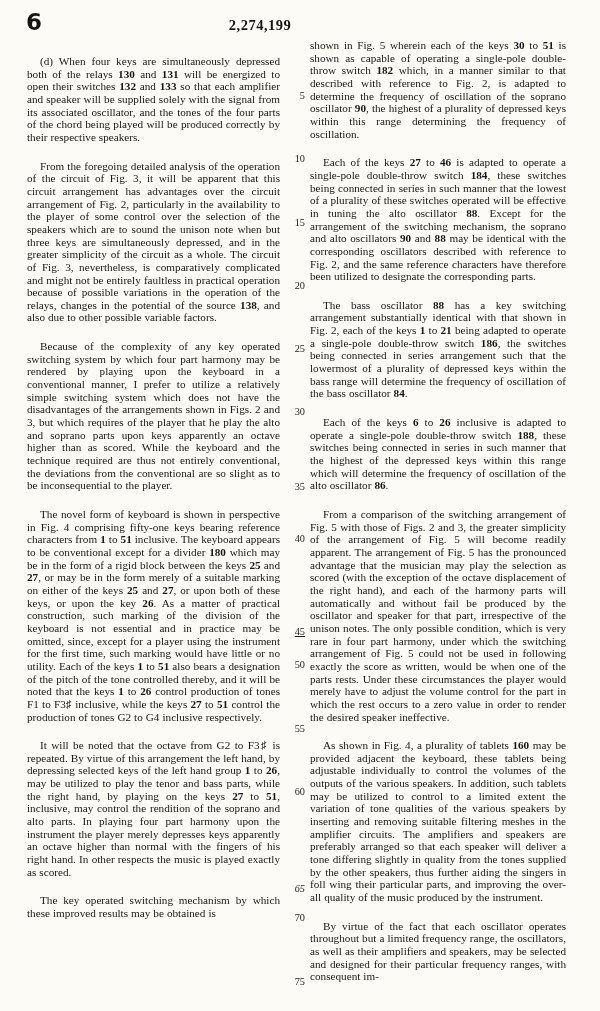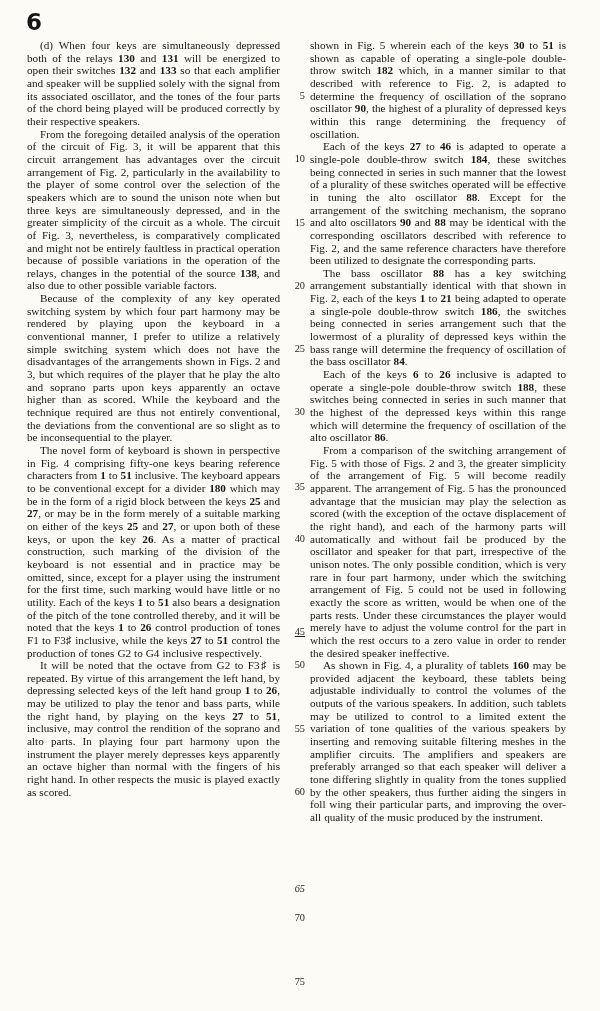--- a/index.html
+++ b/index.html
@@ -26,44 +26,46 @@
   }
   .col {
     position:absolute; top:39px;
     text-align:justify;
     font-size:11.2px; line-height:12.65px;
     word-spacing:0.2px;
   }
   .col-left  { left:27px;  width:253px; }
   .col-right { left:310px; width:256px; }
   .para { margin:0; }
-  .para.indent { text-indent:13px; }
+  .para.indent { text-indent:13px;margin-top:16px; }
   .para b { font-weight:bold; }
   .gutter {
     position:absolute; left:281px; top:0; width:24px; height:100%;
   }
   .line-no {
     position:absolute; right:0; width:24px;
     text-align:right;
     font-size:10.3px; line-height:12.65px;
     color:#1d1d1d;
   }
 </style>
 </head>
 <body>
 
 <div class="page">
   <div class="page-number">6</div>
+  <div class="patent-number">2,274,199</div>
 
   <div class="col col-left" id="col-left">
       <p class="para indent">(d) When four keys are simultaneously depressed both of the relays <b>130</b> and <b>131</b> will be energized to open their switches <b>132</b> and <b>133</b> so that each amplifier and speaker will be supplied solely with the signal from its associated oscillator, and the tones of the four parts of the chord being played will be produced correctly by their respective speakers.</p>
       <p class="para indent">From the foregoing detailed analysis of the operation of the circuit of Fig. 3, it will be apparent that this circuit arrangement has advantages over the circuit arrangement of Fig. 2, particularly in the availability to the player of some control over the selection of the speakers which are to sound the unison note when but three keys are simultaneously depressed, and in the greater simplicity of the circuit as a whole. The circuit of Fig. 3, nevertheless, is comparatively complicated and might not be entirely faultless in practical operation because of possible variations in the operation of the relays, changes in the potential of the source <b>138</b>, and also due to other possible variable factors.</p>
       <p class="para indent">Because of the complexity of any key operated switching system by which four part harmony may be rendered by playing upon the keyboard in a conventional manner, I prefer to utilize a relatively simple switching system which does not have the disadvantages of the arrangements shown in Figs. 2 and 3, but which requires of the player that he play the alto and soprano parts upon keys apparently an octave higher than as scored. While the keyboard and the technique required are thus not entirely conventional, the deviations from the conventional are so slight as to be inconsequential to the player.</p>
       <p class="para indent">The novel form of keyboard is shown in perspective in Fig. 4 comprising fifty-one keys bearing reference characters from <b>1</b> to <b>51</b> inclusive. The keyboard appears to be conventional except for a divider <b>180</b> which may be in the form of a rigid block between the keys <b>25</b> and <b>27</b>, or may be in the form merely of a suitable marking on either of the keys <b>25</b> and <b>27</b>, or upon both of these keys, or upon the key <b>26</b>. As a matter of practical construction, such marking of the division of the keyboard is not essential and in practice may be omitted, since, except for a player using the instrument for the first time, such marking would have little or no utility. Each of the keys <b>1</b> to <b>51</b> also bears a designation of the pitch of the tone controlled thereby, and it will be noted that the keys <b>1</b> to <b>26</b> control production of tones F1 to F3♯ inclusive, while the keys <b>27</b> to <b>51</b> control the production of tones G2 to G4 inclusive respectively.</p>
       <p class="para indent">It will be noted that the octave from G2 to F3♯ is repeated. By virtue of this arrangement the left hand, by depressing selected keys of the left hand group <b>1</b> to <b>26</b>, may be utilized to play the tenor and bass parts, while the right hand, by playing on the keys <b>27</b> to <b>51</b>, inclusive, may control the rendition of the soprano and alto parts. In playing four part harmony upon the instrument the player merely depresses keys apparently an octave higher than normal with the fingers of his right hand. In other respects the music is played exactly as scored.</p>
+      <p class="para indent">The key operated switching mechanism by which these improved results may be obtained is</p>
     </div>
 
   <div class="gutter" id="gutter">
       <div class="line-no" style="top: 90.2px;">5</div>
       <div class="line-no" style="top: 153.45px; text-align: right;">10</div>
       <div class="line-no" style="top: 216.7px;">15</div>
       <div class="line-no" style="top: 279.95px;">20</div>
       <div class="line-no" style="top: 343.2px;">25</div>
       <div class="line-no" style="top: 406.45px;">30</div>
       <div class="line-no" style="top: 481px;">35</div>
@@ -77,14 +79,15 @@
       <div class="line-no" style="top: 975.7px;">75</div>
     </div>
 
   <div class="col col-right" id="col-right">
       <p class="para">shown in Fig. 5 wherein each of the keys <b>30</b> to <b>51</b> is shown as capable of operating a single-pole double-throw switch <b>182</b> which, in a manner similar to that described with reference to Fig. 2, is adapted to determine the frequency of oscillation of the soprano oscillator <b>90</b>, the highest of a plurality of depressed keys within this range determining the frequency of oscillation.</p>
       <p class="para indent">Each of the keys <b>27</b> to <b>46</b> is adapted to operate a single-pole double-throw switch <b>184</b>, these switches being connected in series in such manner that the lowest of a plurality of these switches operated will be effective in tuning the alto oscillator <b>88</b>. Except for the arrangement of the switching mechanism, the soprano and alto oscillators <b>90</b> and <b>88</b> may be identical with the corresponding oscillators described with reference to Fig. 2, and the same reference characters have therefore been utilized to designate the corresponding parts.</p>
       <p class="para indent">The bass oscillator <b>88</b> has a key switching arrangement substantially identical with that shown in Fig. 2, each of the keys <b>1</b> to <b>21</b> being adapted to operate a single-pole double-throw switch <b>186</b>, the switches being connected in series arrangement such that the lowermost of a plurality of depressed keys within the bass range will determine the frequency of oscillation of the bass oscillator <b>84</b>.</p>
       <p class="para indent">Each of the keys <b>6</b> to <b>26</b> inclusive is adapted to operate a single-pole double-throw switch <b>188</b>, these switches being connected in series in such manner that the highest of the depressed keys within this range which will determine the frequency of oscillation of the alto oscillator <b>86</b>.</p>
       <p class="para indent">From a comparison of the switching arrangement of Fig. 5 with those of Figs. 2 and 3, the greater simplicity of the arrangement of Fig. 5 will become readily apparent. The arrangement of Fig. 5 has the pronounced advantage that the musician may play the selection as scored (with the exception of the octave displacement of the right hand), and each of the harmony parts will automatically and without fail be produced by the oscillator and speaker for that part, irrespective of the unison notes. The only possible condition, which is very rare in four part harmony, under which the switching arrangement of Fig. 5 could not be used in following exactly the score as written, would be when one of the parts rests. Under these circumstances the player would merely have to adjust the volume control for the part in which the rest occurs to a zero value in order to render the desired speaker ineffective.</p>
       <p class="para indent">As shown in Fig. 4, a plurality of tablets <b>160</b> may be provided adjacent the keyboard, these tablets being adjustable individually to control the volumes of the outputs of the various speakers. In addition, such tablets may be utilized to control to a limited extent the variation of tone qualities of the various speakers by inserting and removing suitable filtering meshes in the amplifier circuits. The amplifiers and speakers are preferably arranged so that each speaker will deliver a tone differing slightly in quality from the tones supplied by the other speakers, thus further aiding the singers in foll wing their particular parts, and improving the over-all quality of the music produced by the instrument.</p>
+      <p class="para indent">By virtue of the fact that each oscillator operates throughout but a limited frequency range, the oscillators, as well as their amplifiers and speakers, may be selected and designed for their particular frequency ranges, with consequent im-</p>
     </div>
 </div>
 
 </body></html>

